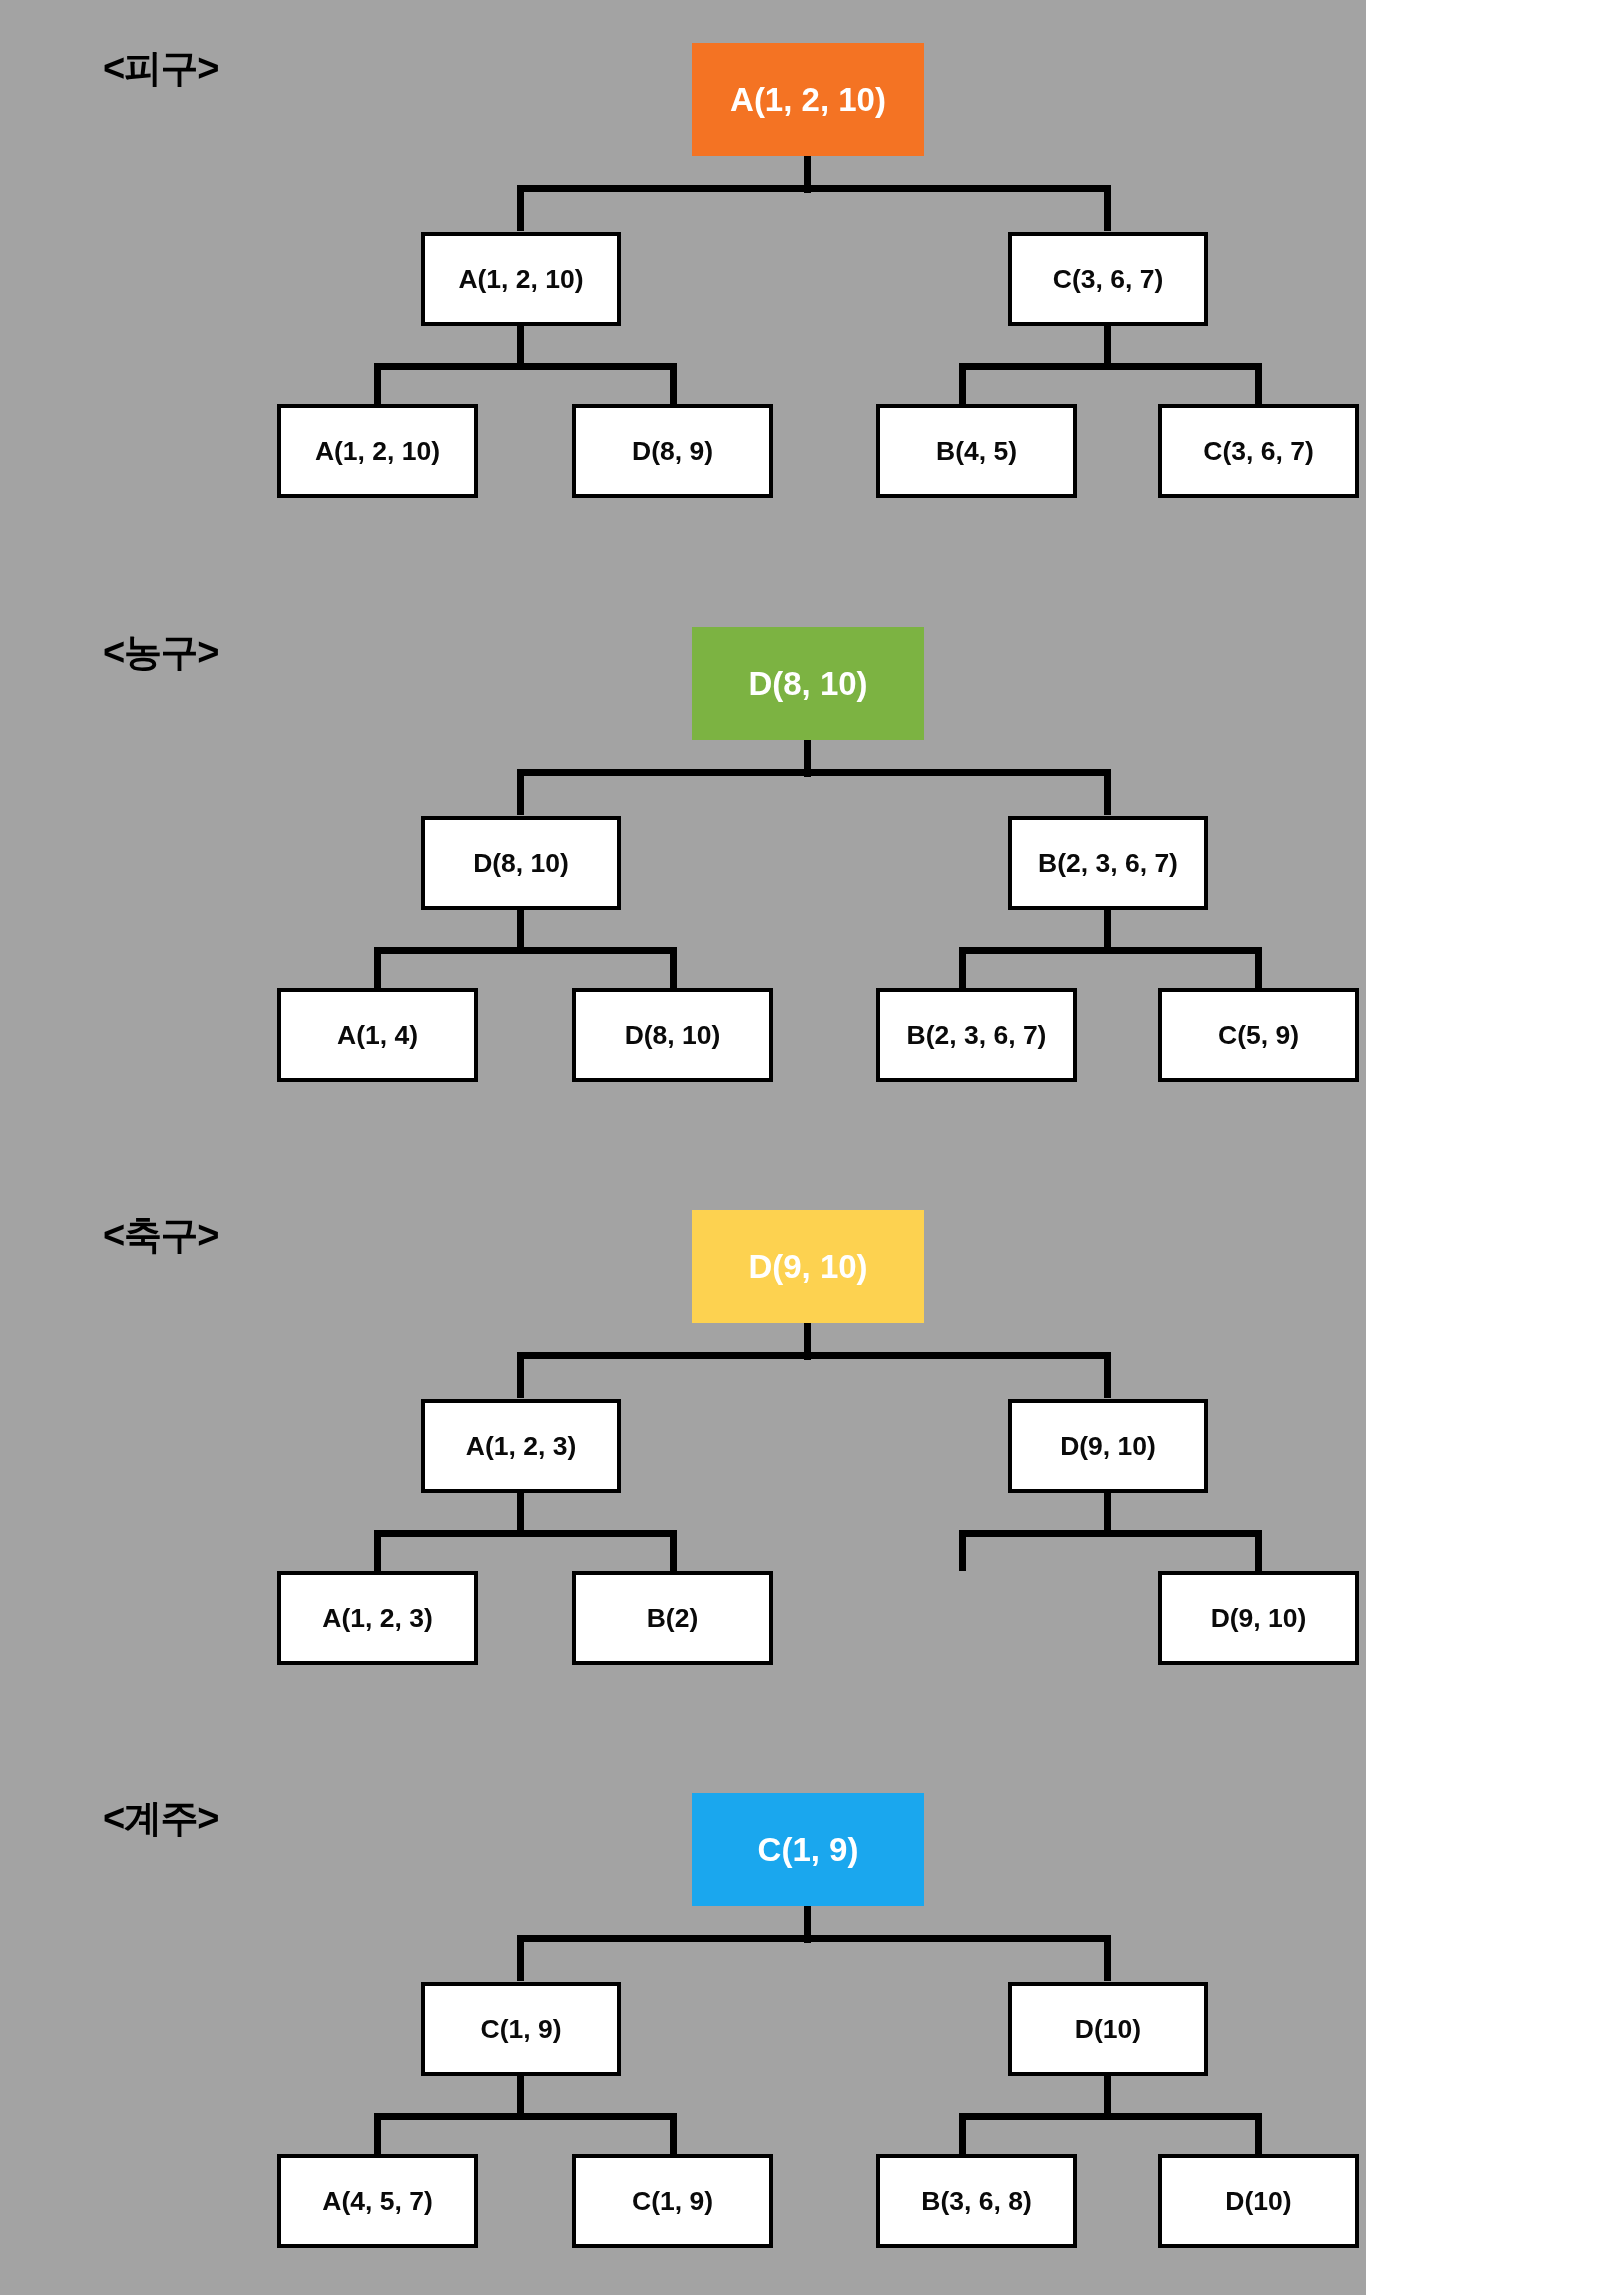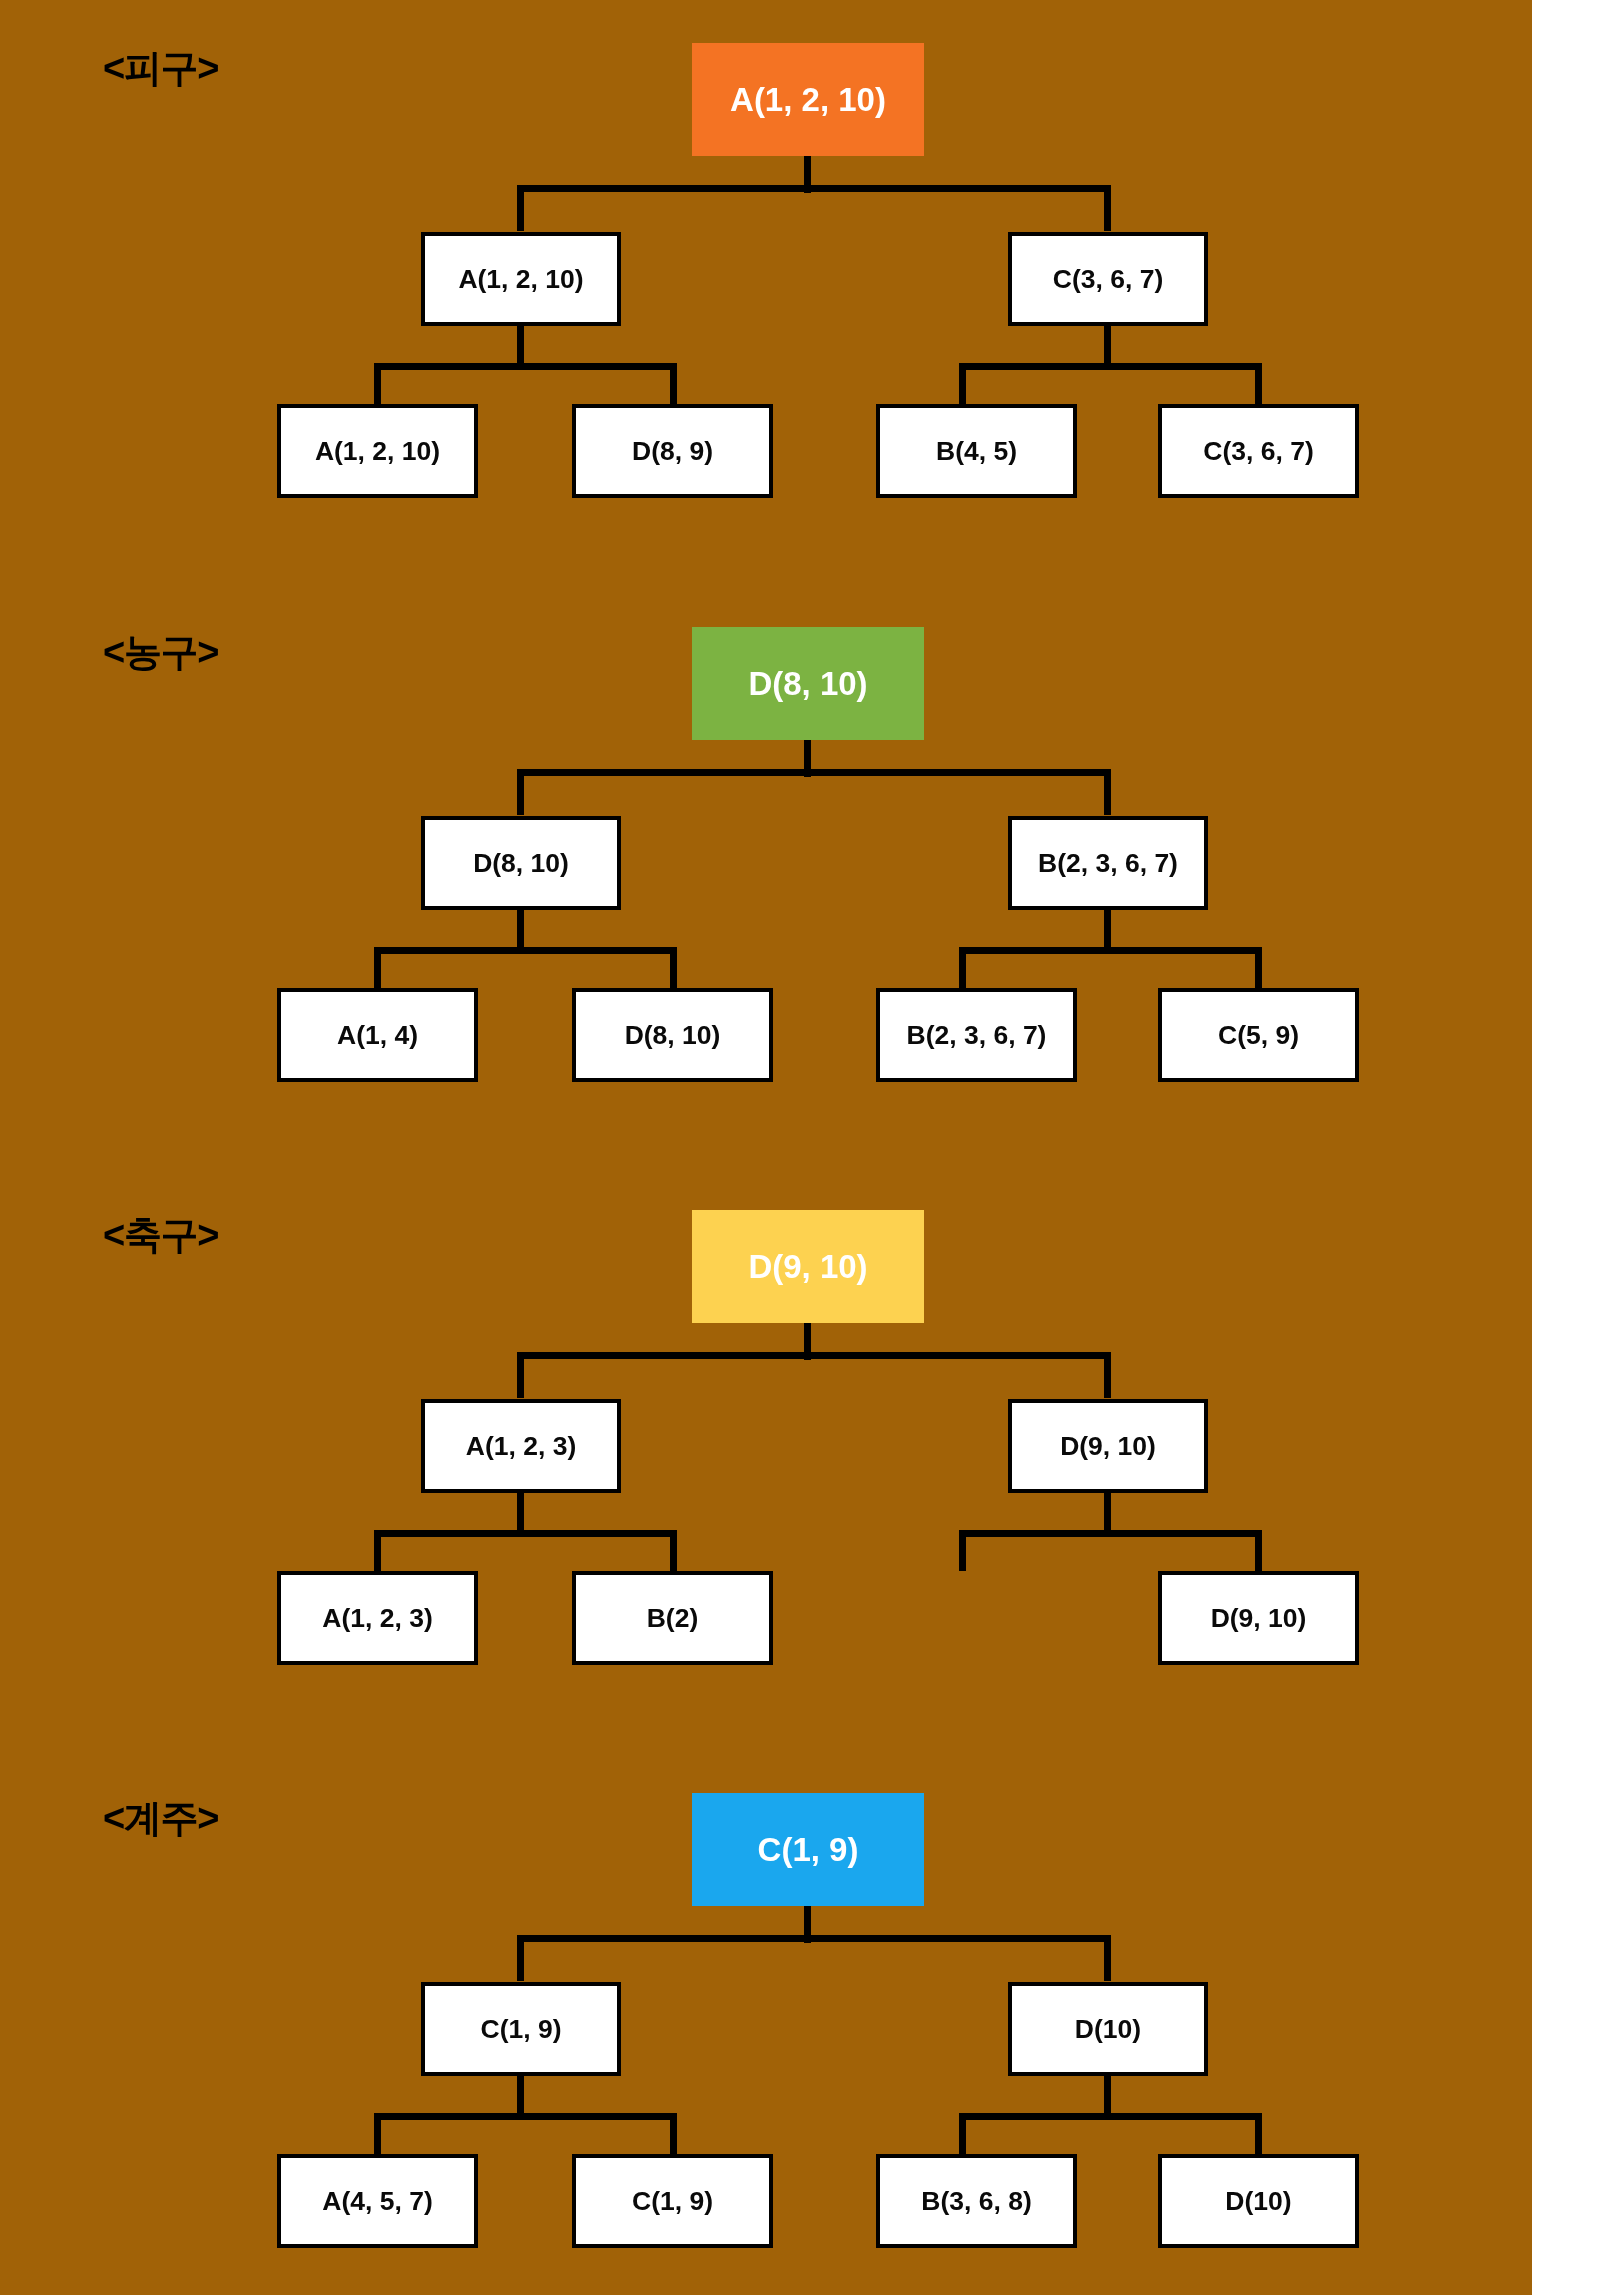--- a/index.html
+++ b/index.html
@@ -3,23 +3,23 @@
 <meta charset="utf-8">
 <style>
   html, body {
     margin: 0;
     padding: 0;
     background: #ffffff;
     font-family: "Liberation Sans", "DejaVu Sans", sans-serif;
   }
   #canvas {
     position: relative;
-    width: 1532px;
+    width: 1366px;
     height: 2295px;
-    background: #a16207;
+    background: #a3a3a3;
     overflow: hidden;
   }
   .tree {
     position: absolute;
     left: 0;
     width: 1623px;
     height: 464px;
   }
   .t1 { top: 43px; }
   .t2 { top: 627px; padding-left: 8px; }

